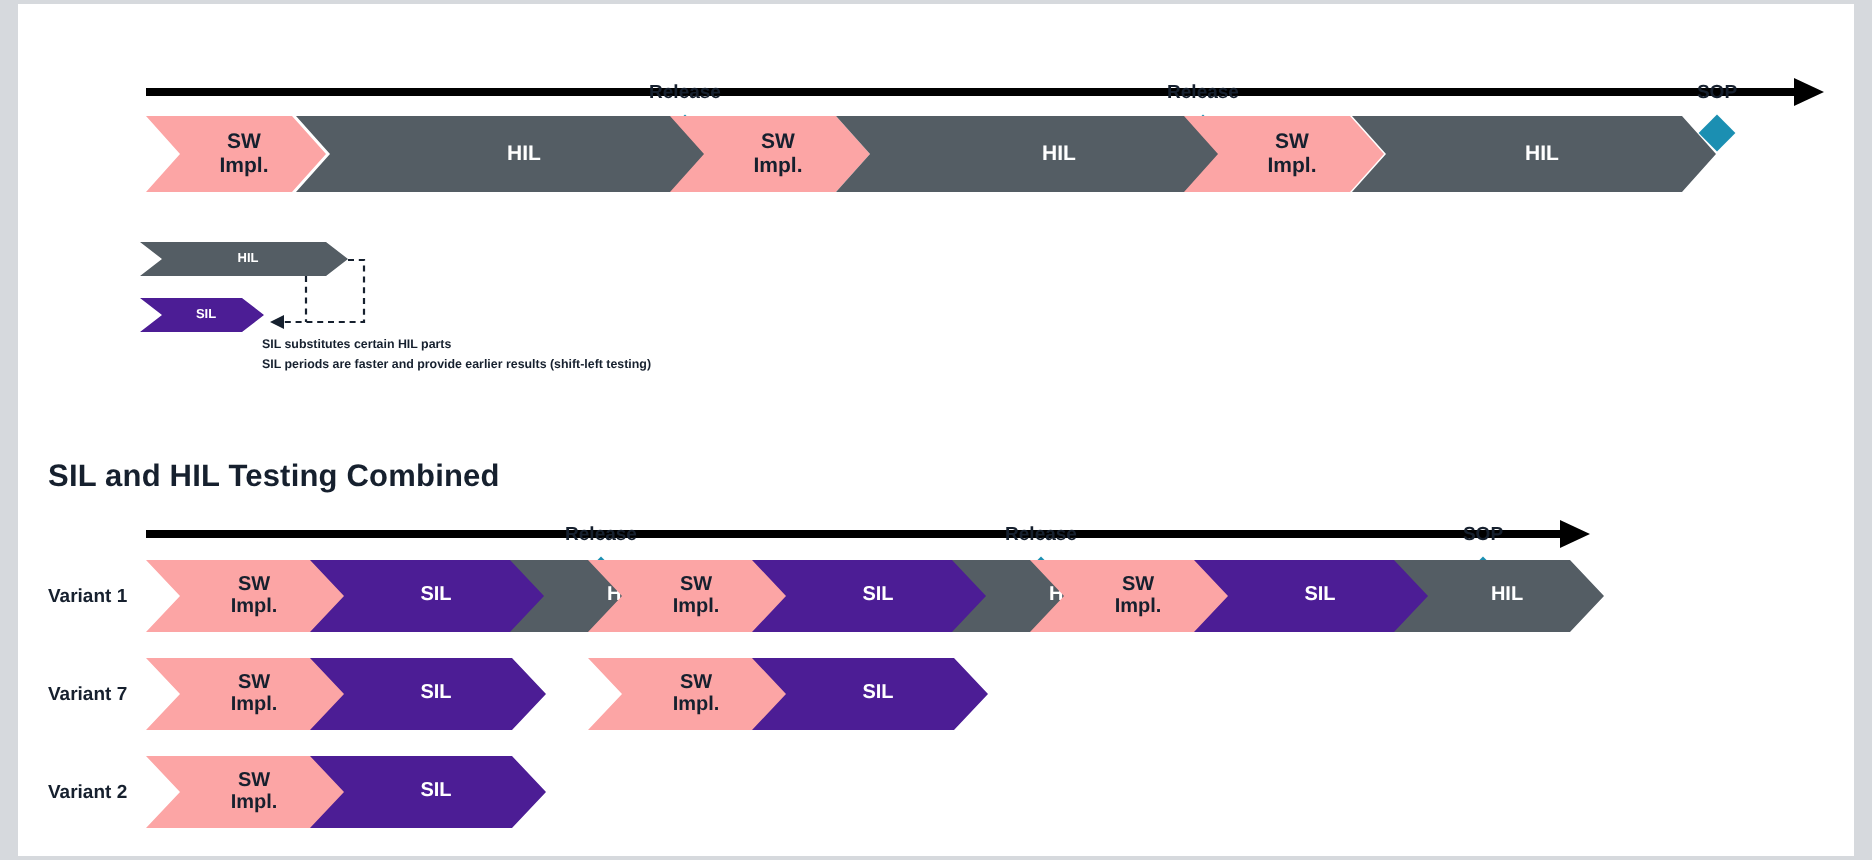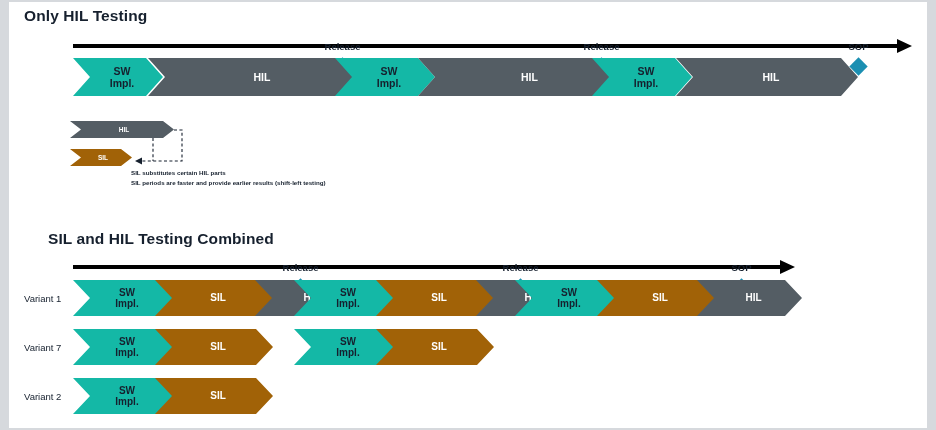--- a/index.html
+++ b/index.html
@@ -29,25 +29,25 @@
 
   .section-title{
     position:absolute;
     font-weight:bold;
     font-size:15.5px;
     color:#16202e;
     letter-spacing:.1px;
     white-space:nowrap;
   }
   #title-top{left:24px;top:7px;}
-  #title-bottom{left:24px;top:230px;margin-left:24px;}
+  #title-bottom{left:24px;top:230px;}
 
   .row-label{
     position:absolute;
-    font-weight:normal;
+    font-weight:bold;
     font-size:9.5px;
     color:#16202e;
     white-space:nowrap;
   }
 
   
   .axis{position:absolute;height:4px;background:#000000;}
   .axis-head{
     position:absolute;width:0;height:0;
     border-top:7px solid transparent;
@@ -74,23 +74,23 @@
     position:absolute;
     display:flex;align-items:center;justify-content:center;
     color:#ffffff;
     font-weight:bold;
     line-height:1.15;
     text-align:center;
     box-sizing:border-box;
     clip-path:polygon(0 0, calc(100% - 17px) 0, 100% 50%, calc(100% - 17px) 100%, 0 100%, 17px 50%);
   }
   .chev .txt{position:relative;z-index:2;padding-left:8px;}
-  .chev.gray  {background:#14b8a6;color:#16202e;}
+  .chev.gray  {background:#fca5a5;color:#16202e;}
   .chev.dark  {background:#545d64;color:#ffffff;}
-  .chev.red   {background:#a16207;color:#ffffff;}
+  .chev.red   {background:#4c1d95;color:#ffffff;}
 
   
   .chev.sm{font-size:7px;clip-path:polygon(0 0, calc(100% - 11px) 0, 100% 50%, calc(100% - 11px) 100%, 0 100%, 11px 50%);}
   .chev.sm .txt{padding-left:4px;}
 
   
   .ann-svg{position:absolute;left:0;top:0;pointer-events:none;}
   .ann-text{
     position:absolute;
     font-size:6.2px;
@@ -100,21 +100,20 @@
     white-space:nowrap;
   }
 </style>
 </head>
 <body>
 
 <div id="page"></div>
 
 <div class="canvas" id="canvas">
 
-  <div class="section-title" id="title-top">Only HIL Testing</div>
 
   <div id="top-axis-layer">
       <div class="axis" style="left: 73px; top: 44px; width: 824px;"></div>
       <div class="axis-head" style="left: 897px; top: 39px;"></div>
     </div>
   <div id="top-milestones">
       <div class="milestone" style="left: 336px; top: 40px; width: 13px; height: 13px;">
         <div class="dia"></div>
         <div class="mlabel">Release</div>
       </div>

